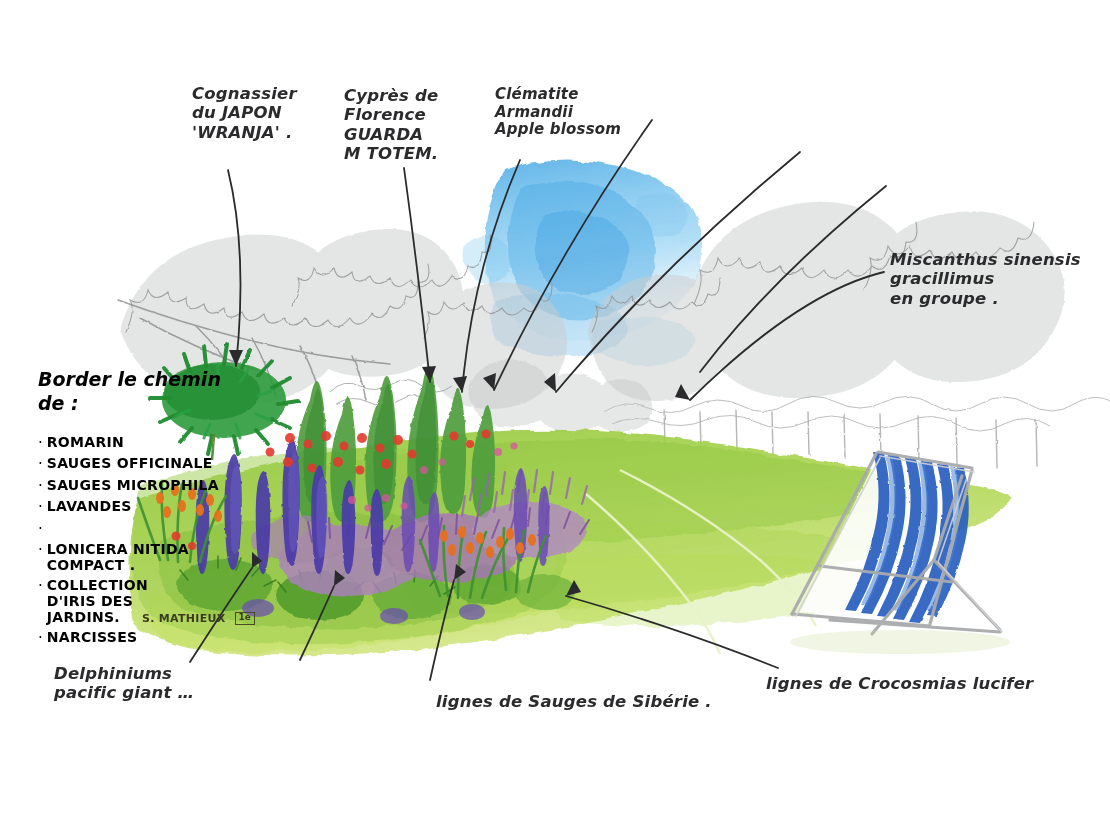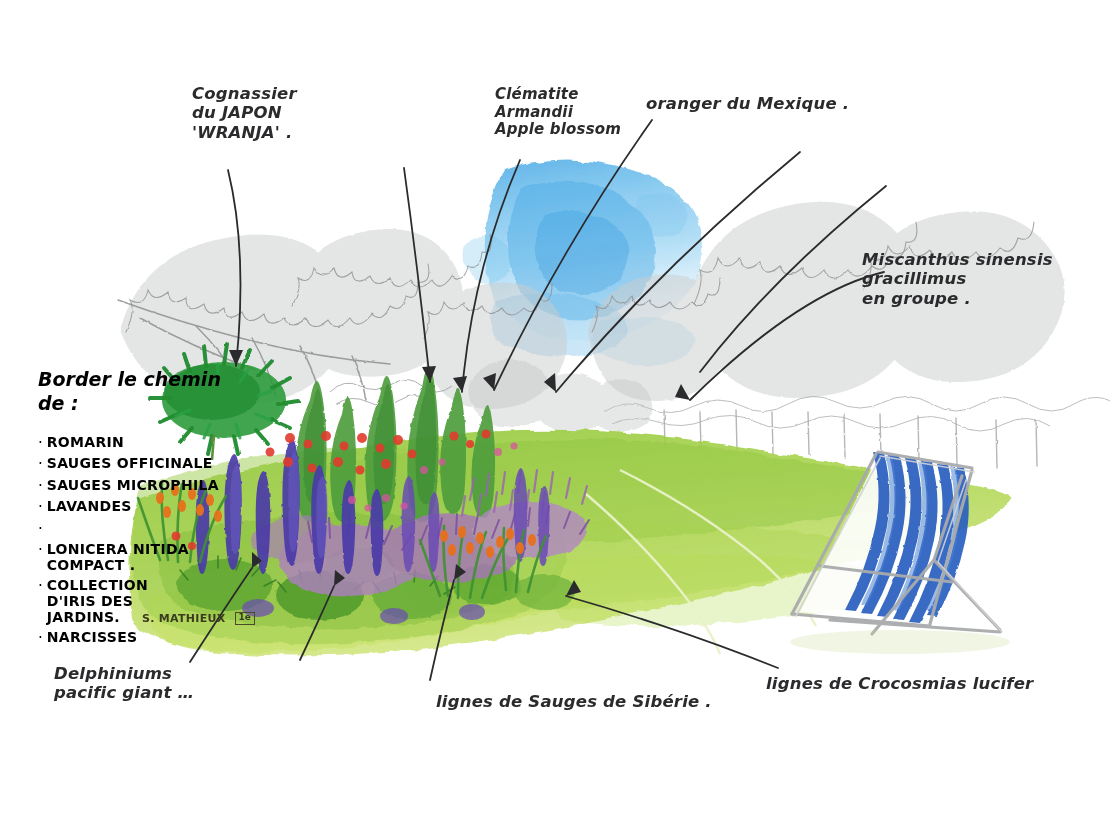--- a/index.html
+++ b/index.html
@@ -498,29 +498,32 @@
       <path d="M334 586 l1 -16 l10 8 Z"></path>
       <path d="M454 580 l2 -16 l10 8 Z"></path>
       <path d="M566 596 l15 -4 l-7 -12 Z"></path>
     </g>
   </svg>
 
   <div class="ann hand" style="left:192px; top:84px;">Cognassier
 du JAPON
 'WRANJA' .</div>
 
+  <div class="ann hand" style="left:344px; top:86px;">Cyprès de
+Florence
+GUARDA
+M TOTEM.</div>
 
   <div class="ann hand-sm" style="left:495px; top:86px;">Clématite
 Armandii
 Apple blossom</div>
 
-  <div class="ann hand" style="left:646px; top:94px;">oranger du Mexique .</div>
-
-
-  <div class="ann hand" style="left:862px; top:250px;font-style:italic;">Miscanthus sinensis
+
+
+  <div class="ann hand" style="left:890px; top:250px;font-style:italic;">Miscanthus sinensis
 gracillimus
 en groupe .</div>
 
   <div class="ann hand" style="left:54px; top:664px;">Delphiniums
 pacific giant …</div>
 
 
   <div class="ann hand" style="left:436px; top:692px;">lignes de Sauges de Sibérie .</div>
 
   <div class="ann hand" style="left:766px; top:674px;">lignes de Crocosmias lucifer</div>

